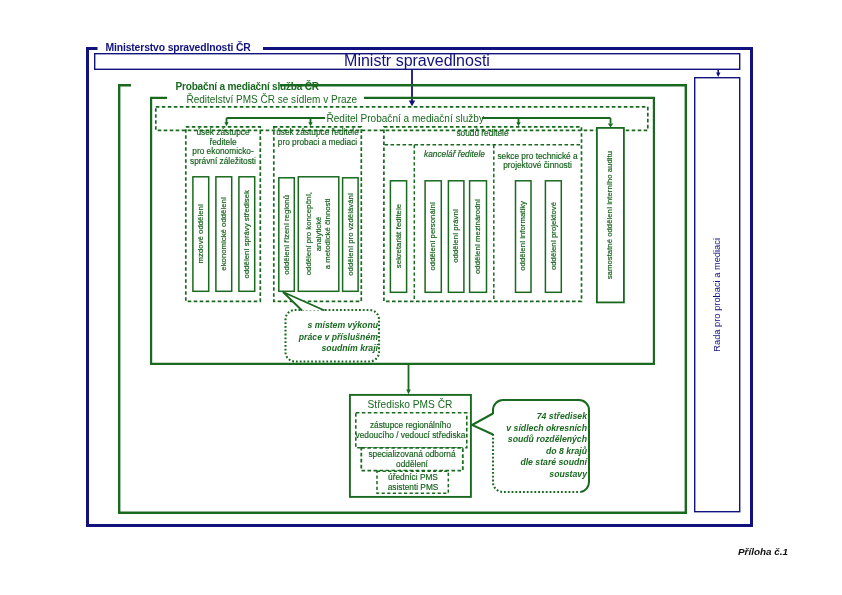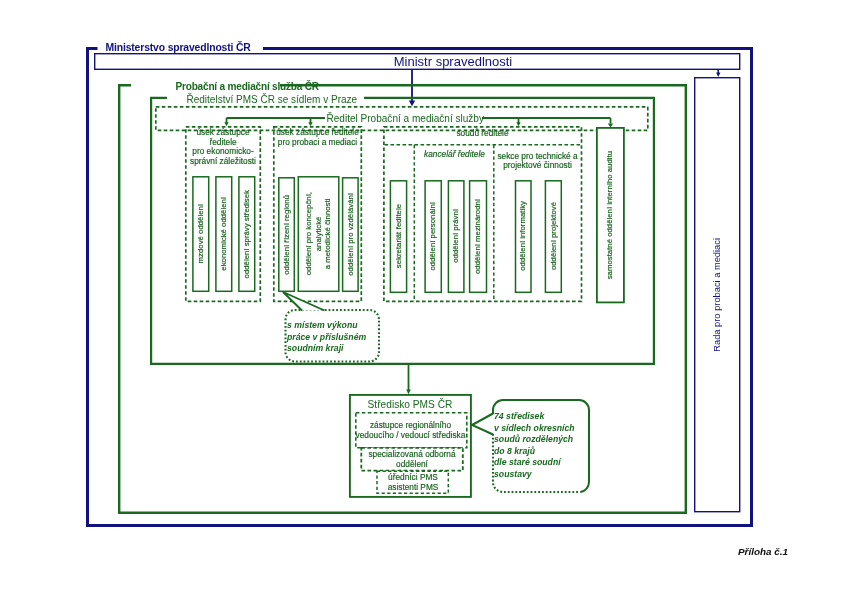--- a/index.html
+++ b/index.html
@@ -4,31 +4,31 @@
 <style>
   html,body{margin:0;padding:0;background:#ffffff;}
   body{width:842px;height:595px;overflow:hidden;font-family:"Liberation Sans",sans-serif;}
   #page{position:relative;width:842px;height:595px;background:#fff;}
   #gfx{position:absolute;left:0;top:0;width:842px;height:595px;}
   .abs{position:absolute;box-sizing:border-box;}
   .ct{display:flex;align-items:center;justify-content:center;text-align:center;}
 
   
   #msTitle{left:105.5px;top:42px;font-size:10.4px;font-weight:bold;color:#12127e;white-space:nowrap;letter-spacing:-0.15px;}
-  #ministrTxt{left:94px;top:53px;width:646px;height:16px;font-size:13px;color:#12127e;margin-left:36px;}
+  #ministrTxt{left:94px;top:53px;width:646px;height:16px;font-size:16px;color:#12127e;}
   #radaTxt{left:694px;top:77px;width:46px;height:435px;display:flex;align-items:center;justify-content:center;}
   #radaTxt span{writing-mode:vertical-rl;transform:rotate(180deg);font-size:9.3px;color:#12127e;white-space:nowrap;}
   #pmsTitle{left:138.5px;top:81px;font-size:10.1px;font-weight:bold;color:#19691f;white-space:nowrap;letter-spacing:-0.22px;margin-left:37px;}
   #hqTitle{left:186.5px;top:94px;font-size:10px;color:#19691f;white-space:nowrap;}
   #dirTitle{left:326.5px;top:112.5px;font-size:10.05px;color:#19691f;white-space:nowrap;}
 
   .secTitle{position:absolute;font-size:8.3px;color:#14601a;text-align:center;line-height:9.7px;white-space:pre-line;-webkit-text-stroke:0.16px #14601a;}
   .ubt{position:absolute;display:flex;align-items:center;justify-content:center;}
   .ubt span{writing-mode:vertical-rl;transform:rotate(180deg);font-size:7.8px;color:#14601a;white-space:pre-line;text-align:center;line-height:9.5px;-webkit-text-stroke:0.18px #14601a;}
-  .bubTxt{position:absolute;font-style:italic;font-weight:bold;font-size:8.7px;color:#19691f;text-align:left;line-height:11.6px;white-space:pre-line;}
+  .bubTxt{position:absolute;font-style:italic;font-weight:bold;font-size:8.7px;color:#19691f;text-align:right;line-height:11.6px;white-space:pre-line;}
   #stredTitle{left:349px;top:399px;width:122px;font-size:10.2px;color:#19691f;text-align:center;}
   .dtxt{position:absolute;font-size:8.3px;color:#14601a;text-align:center;line-height:10.2px;white-space:pre-line;-webkit-text-stroke:0.16px #14601a;}
   #footer{left:738px;top:546px;font-size:9.9px;font-weight:bold;font-style:italic;color:#0f0f0f;white-space:nowrap;}
 </style>
 </head>
 <body>
 
 <div id="page">
 <svg id="gfx" viewBox="0 0 842 595" xmlns="http://www.w3.org/2000/svg">
   <defs>

